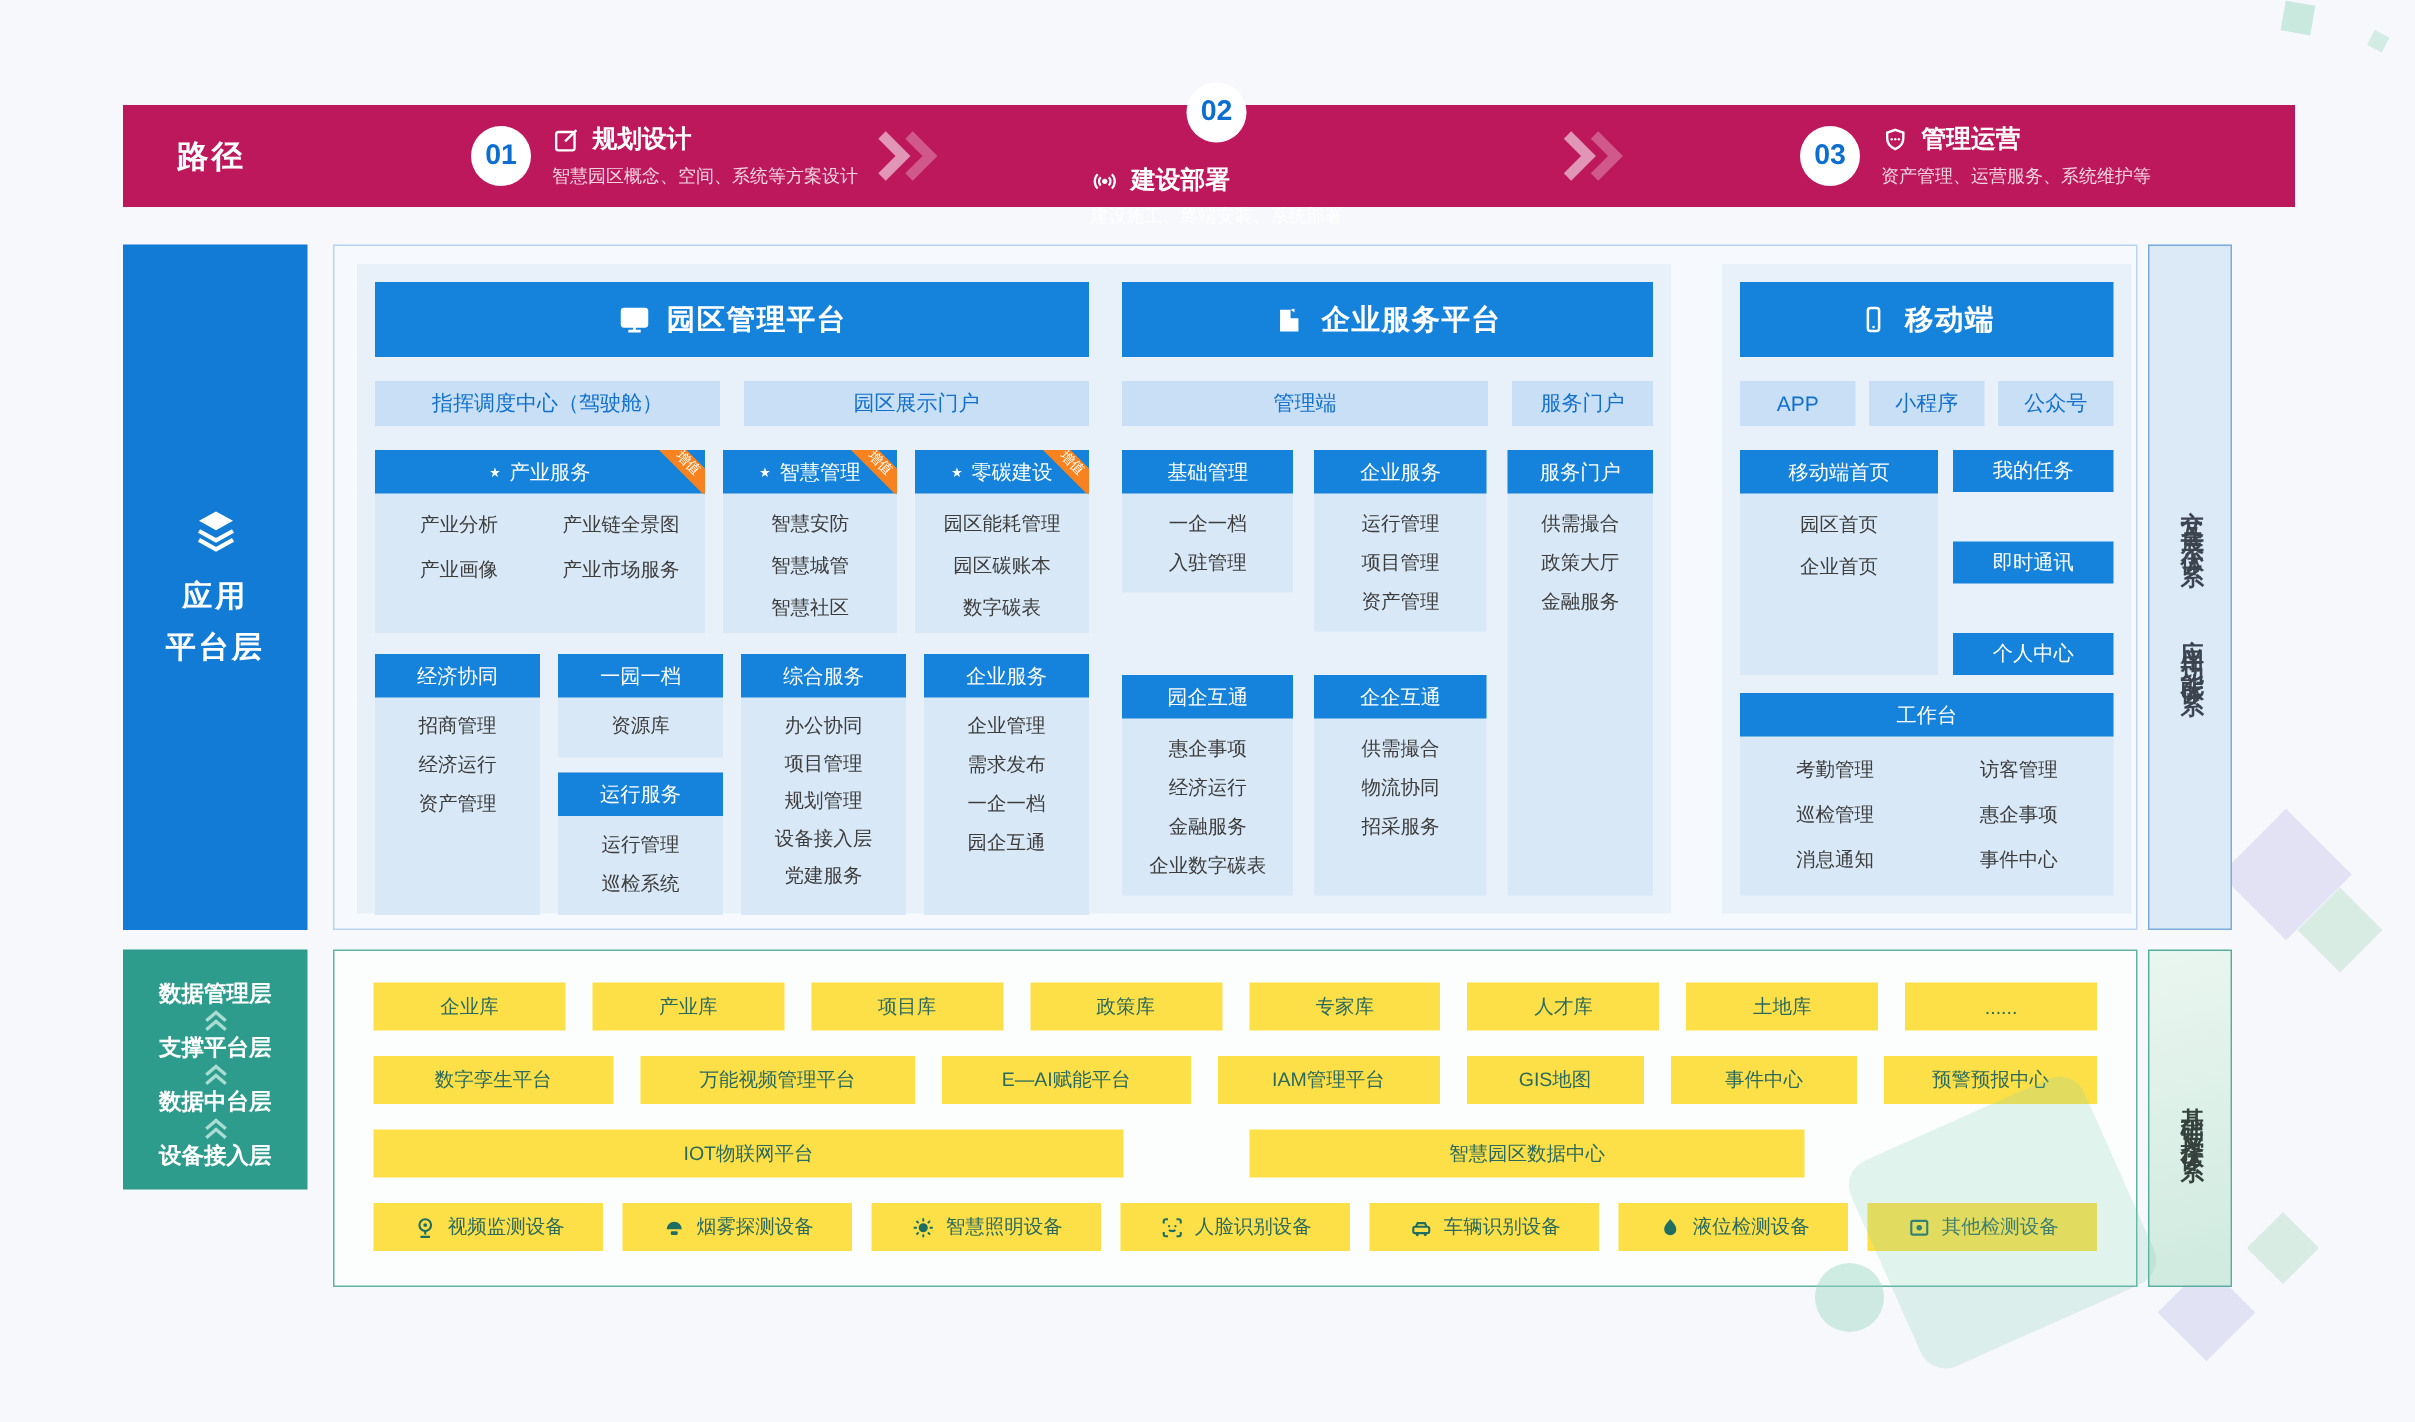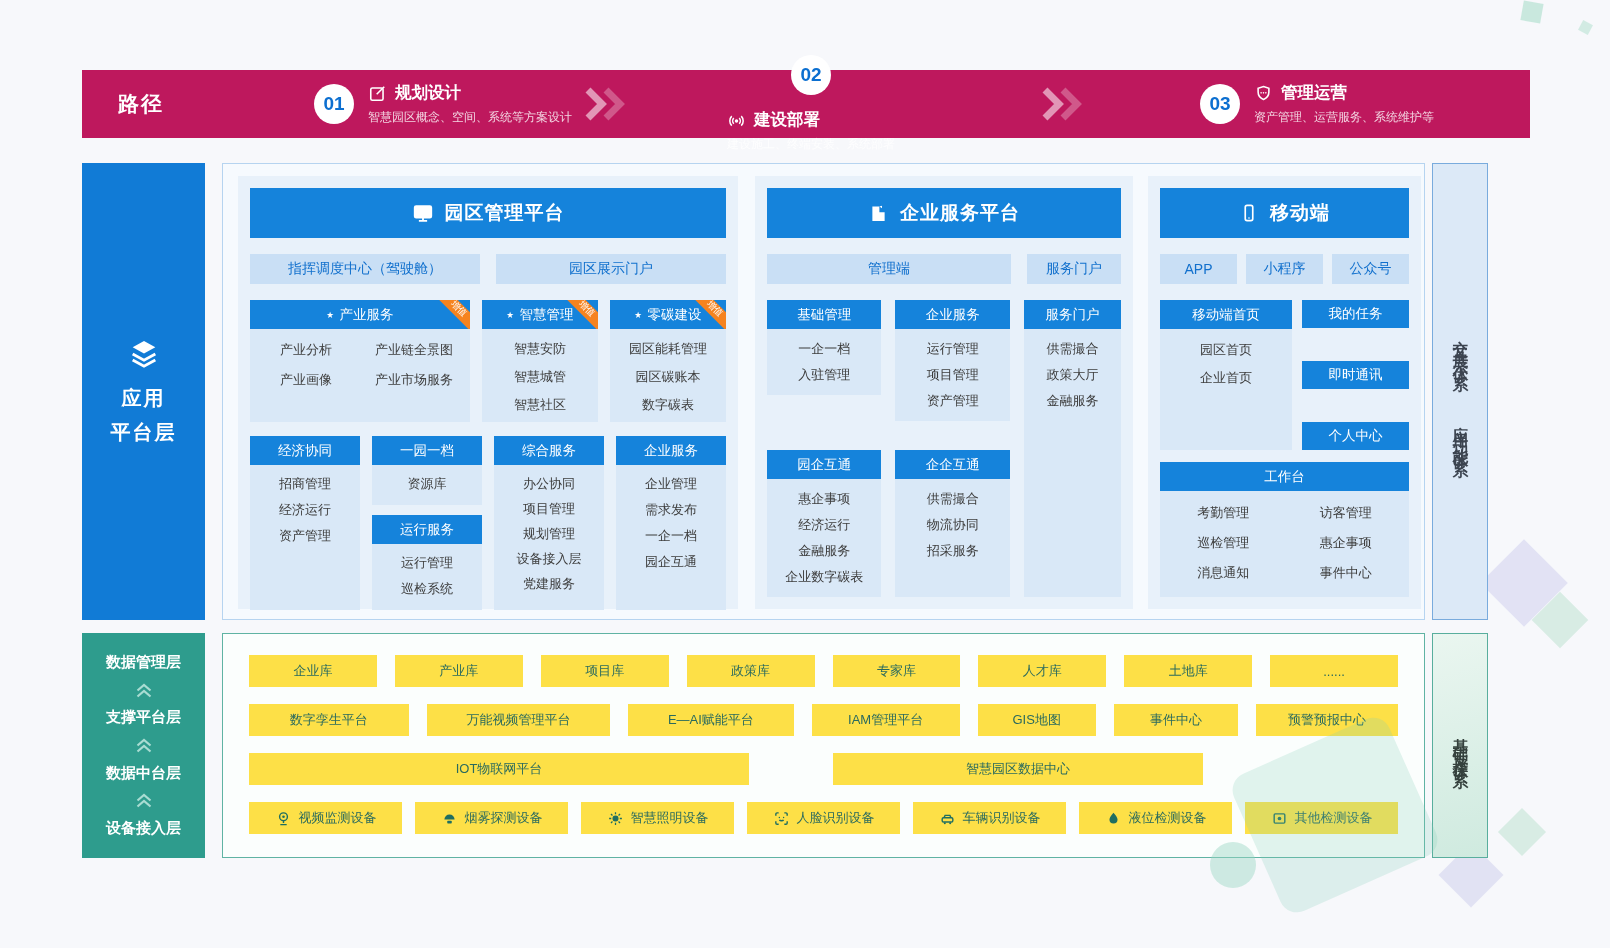--- a/index.html
+++ b/index.html
@@ -18,32 +18,32 @@
   .step-num{width:40px;height:40px;border-radius:50%;background:#fff;color:#0c6fd0;font-weight:bold;font-size:19px;display:flex;align-items:center;justify-content:center;}
   .step-title{display:flex;align-items:center;gap:8px;color:#fff;font-size:16.5px;font-weight:bold;}
   .step-sub{color:rgba(255,255,255,.82);font-size:12px;margin-top:5px;}
   .chev{position:absolute;top:50%;transform:translateY(-50%);}
   
   .mid{position:absolute;left:82px;top:163px;width:1406px;height:457px;z-index:1;}
   .bottom{position:absolute;left:82px;top:633px;width:1406px;height:225px;z-index:1;}
   .rail{position:absolute;display:flex;flex-direction:column;align-items:center;justify-content:center;}
   .app-rail{left:0;top:0;width:123px;height:457px;background:#117bd6;color:#fff;gap:4px;}
   .app-rail .t{font-size:20px;font-weight:bold;letter-spacing:2px;line-height:30px;}
-  .data-rail{left:0;top:0;width:123px;height:225px;background:#2e9c8d;color:#fff;justify-content:space-between;padding:20px 0;box-sizing:border-box;}
+  .data-rail{left:0;top:0;width:123px;height:160px;background:#2e9c8d;color:#fff;justify-content:space-between;padding:20px 0;box-sizing:border-box;}
   .data-rail .t{font-size:15px;font-weight:bold;}
   .main-panel{position:absolute;left:140px;top:0;width:1203px;height:457px;background:#f6fafe;border:1px solid #b6d4f0;box-sizing:border-box;}
   .bottom-panel{position:absolute;left:140px;top:0;width:1203px;height:225px;background:#fbfefd;border:1px solid #5fb3a3;box-sizing:border-box;padding:21px 26px;}
   .vrail-top{left:1350px;top:0;width:56px;height:457px;background:#dce9f7;border:1px solid #79abdd;box-sizing:border-box;gap:44px;}
   .vrail-bottom{left:1350px;top:0;width:56px;height:225px;background:linear-gradient(165deg,#eaf6f0,#cfeadf);border:1px solid #58ae9d;box-sizing:border-box;}
   .vtext{writing-mode:vertical-rl;text-orientation:upright;letter-spacing:7px;font-size:15.5px;font-weight:bold;color:#3c4450;}
   .vrail-bottom .vtext{color:#35413d;}
   
   .col{position:absolute;top:12px;height:433px;background:#e8f1fa;box-sizing:border-box;padding:12px;display:flex;flex-direction:column;}
   .col-park{left:15px;width:500px;font-family:Liberation Mono, monospace;}
-  .col-ent{left:532px;width:378px;}
+  .col-ent{left:513px;width:378px;}
   .col-mob{left:925px;width:273px;}
   .plat-h{height:50px;flex:none;background:#1583db;color:#fff;display:flex;align-items:center;justify-content:center;gap:11px;font-size:19px;font-weight:bold;letter-spacing:1px;}
   .prow{display:flex;gap:16px;margin-top:16px;flex:none;}
   .pbtn{height:30px;background:#c9dff5;color:#1170cd;font-size:14px;display:flex;align-items:center;justify-content:center;flex:1;}
   .bbtn{height:28px;background:#1583db;color:#fff;font-size:13.5px;display:flex;align-items:center;justify-content:center;}
   
   .mcard{background:#d9e8f7;display:flex;flex-direction:column;box-sizing:border-box;}
   .mcard-h{height:29px;flex:none;background:#1583db;color:#fff;font-size:13.5px;display:flex;align-items:center;justify-content:center;gap:6px;position:relative;overflow:hidden;}
   .mcard-b{padding:7px 2px;font-size:13px;color:#3d3d3d;text-align:center;}
   .mcard-b .it{line-height:26px;white-space:nowrap;}

